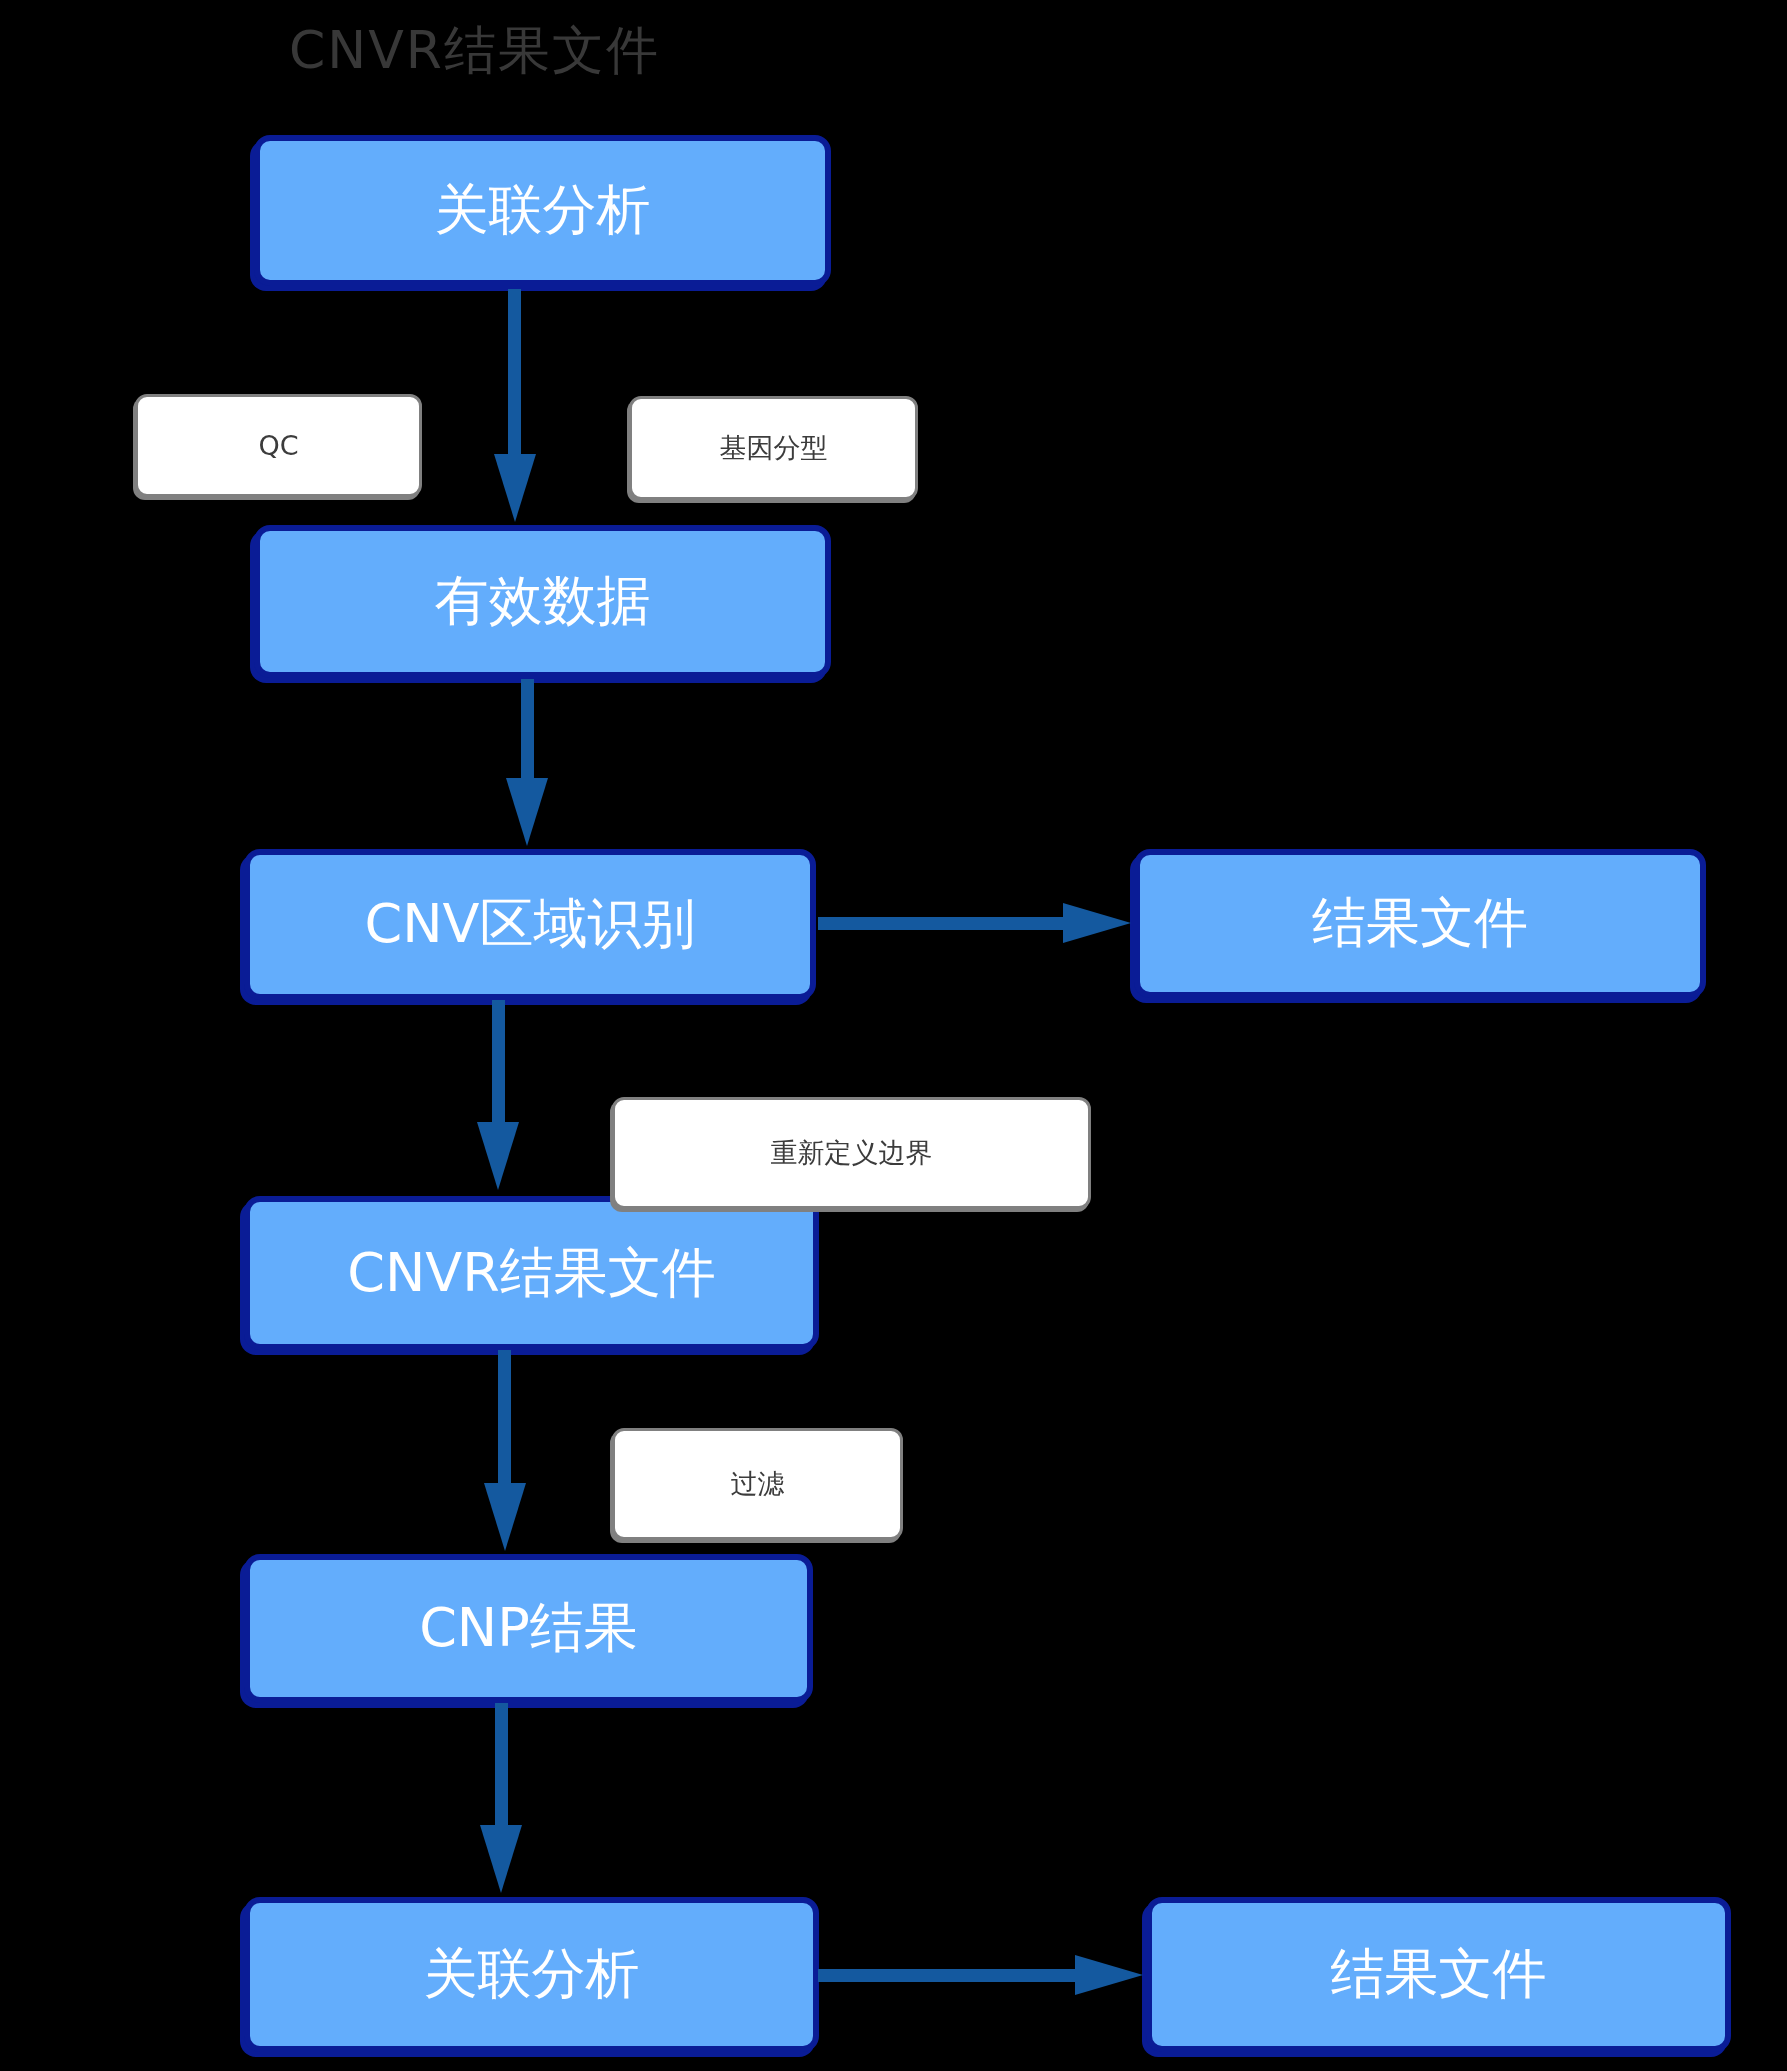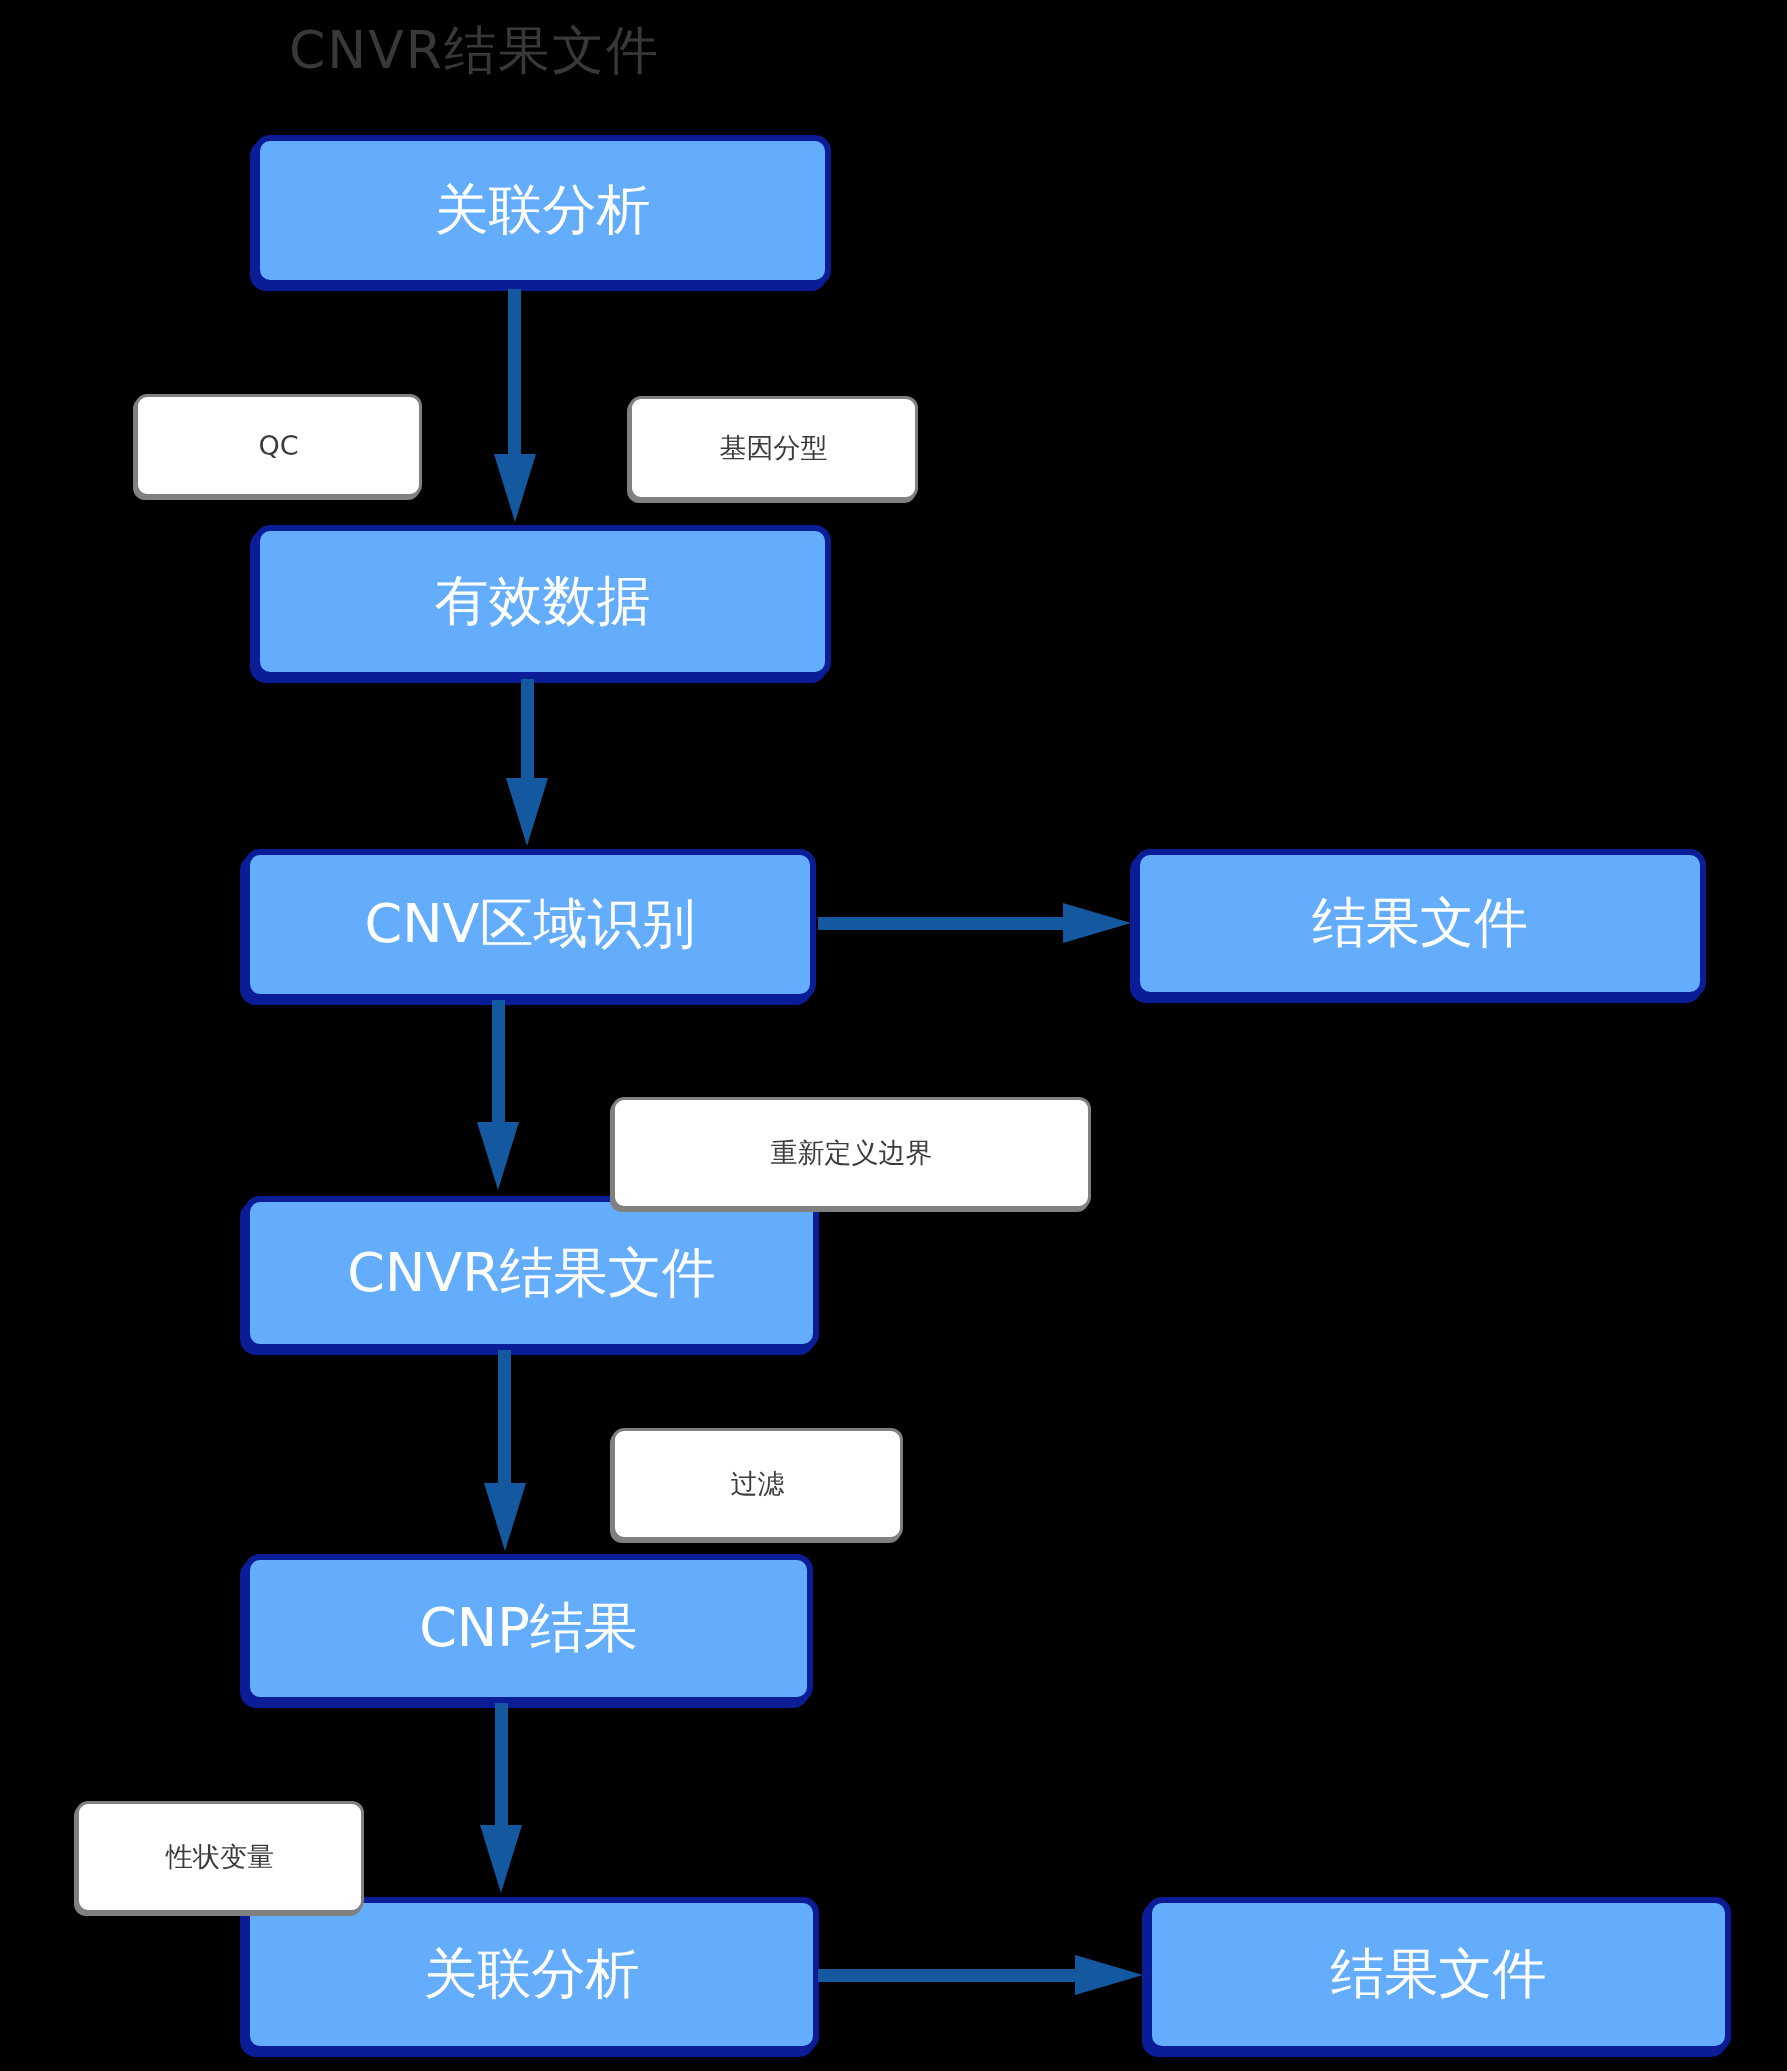--- a/index.html
+++ b/index.html
@@ -86,21 +86,20 @@
   <div class="node" style="left:1146px; top:1897px; width:585px; height:155px;">结果文件</div>
 
   <div class="elabel" style="left:135px; top:351px; width:287px; height:103px;">QC</div>
 
   <div class="elabel" style="left:629px; top:353px; width:289px; height:104px;">基因分型</div>
 
   <div class="elabel" style="left:612px; top:1054px; width:479px; height:112px;">重新定义边界</div>
 
   <div class="elabel" style="left:612px; top:1385px; width:291px; height:112px;">过滤</div>
 
-  <div class="elabel" style="left:76px; top:1758px; width:288px; height:112px;">性状变量</div>
 
   <div>
     <div class="stem-v" style="left:508px; top:289px; height:167px;"></div>
     <div class="head-down" style="left:494px; top:454px;"></div>
   </div>
 
   <div>
     <div class="stem-v" style="left:521px; top:679px; height:101px;"></div>
     <div class="head-down" style="left:506px; top:778px;"></div>
   </div>

